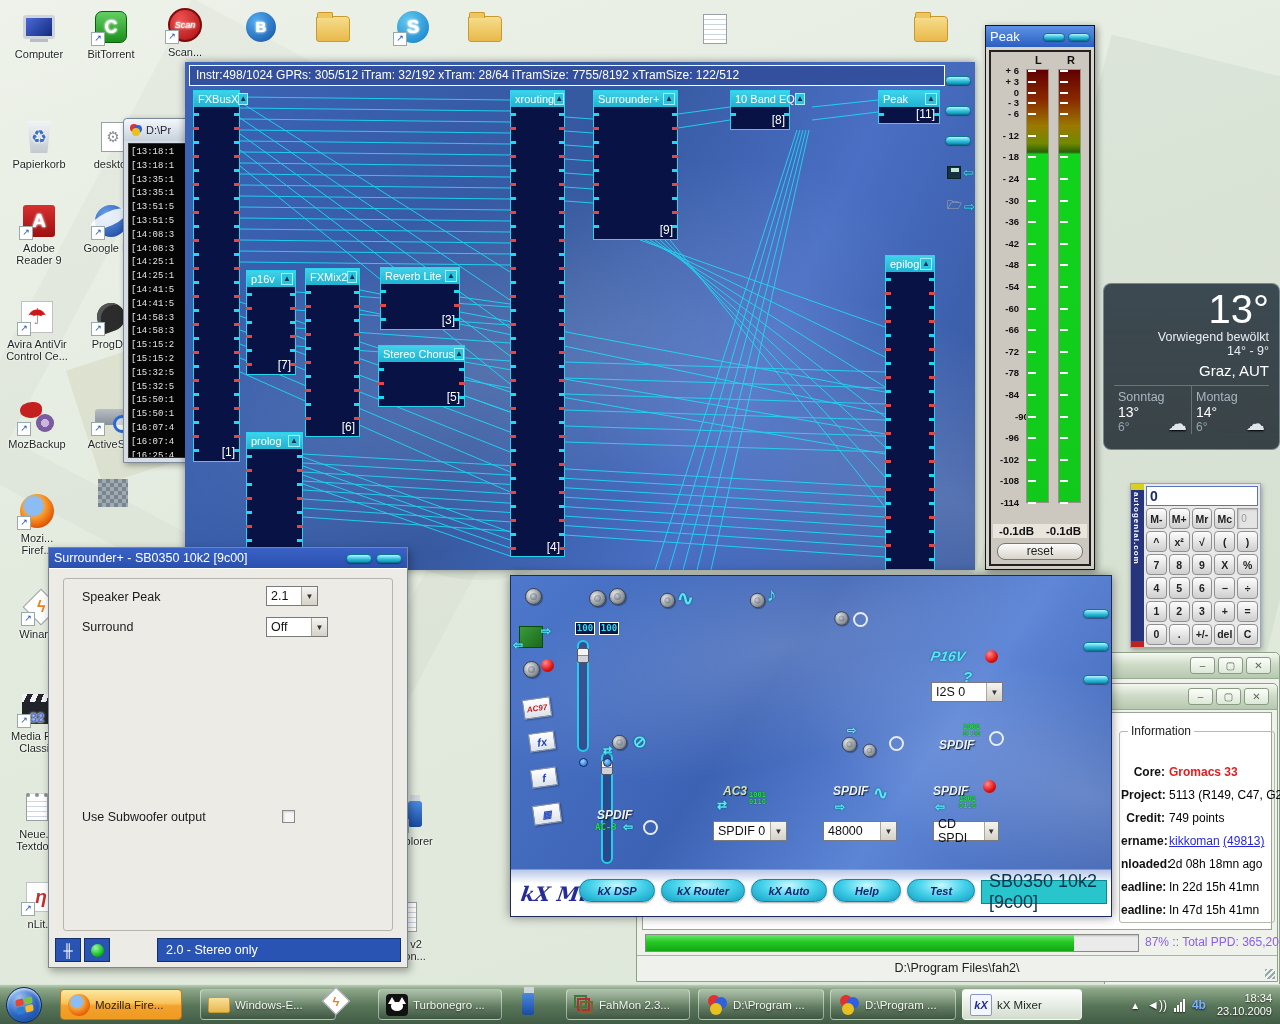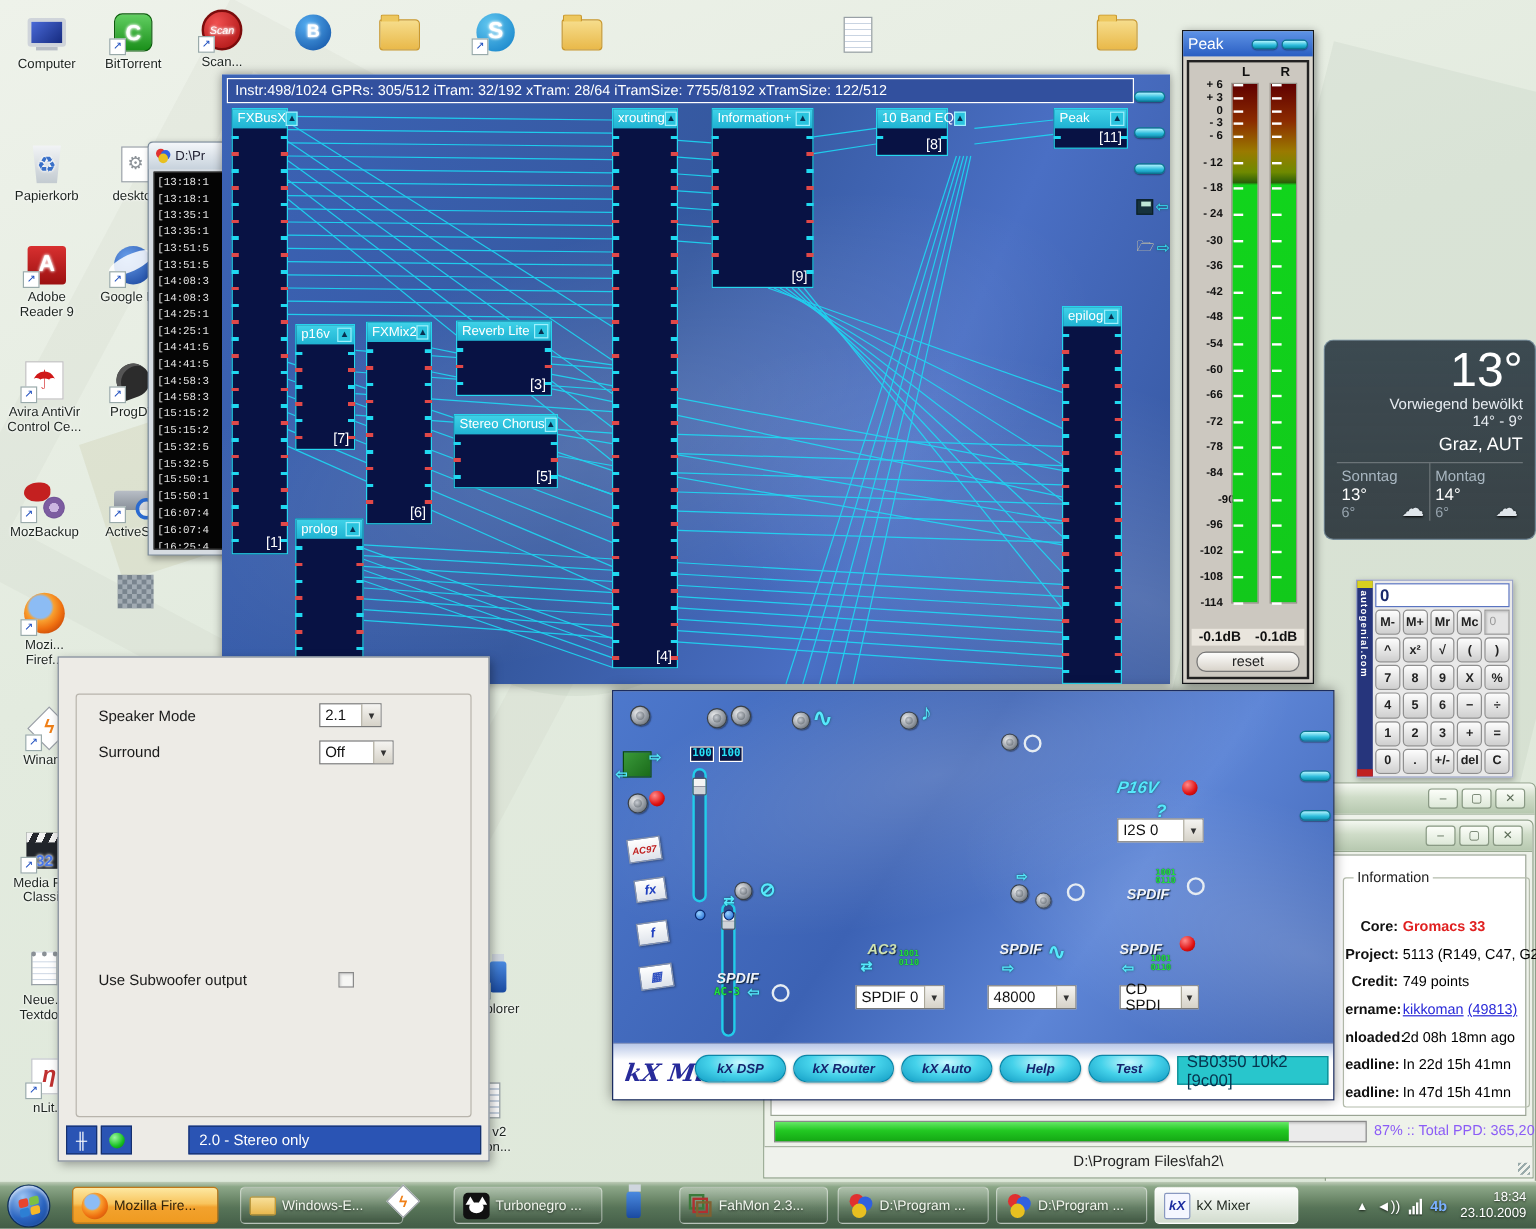--- a/index.html
+++ b/index.html
@@ -228,21 +228,21 @@
   .bluedot { width:9px; height:9px; border-radius:50%; background:radial-gradient(circle at 35% 30%,#9ad4ff,#1560d0); border:1px solid #0a2a70; }
   .mixbar { position:absolute; left:0; right:0; bottom:0; height:47px;
             background:linear-gradient(#b9c8e8 0%, #fff 30%, #fff 100%); border-top:1px solid #8898c0; }
   .kxlogo { position:absolute; left:10px; top:12px; color:#272b9a; font:bold italic 20px "DejaVu Serif",serif;
             transform:skewX(-8deg); }
   .pill { position:absolute; top:9px; height:23px; border-radius:12px; border:1px solid #0a87a8;
           background:radial-gradient(ellipse at 50% 25%, #c9f9ff 0%, #45d2ea 50%, #129cc4 100%);
           color:#14246e; font:bold italic 11px "Liberation Sans",sans-serif; display:flex;
           align-items:center; justify-content:center; box-shadow:0 1px 2px rgba(0,0,0,.35); }
   .devbox { position:absolute; top:10px; height:21px; background:#28c6cc; border:1px solid #0a8890;
-            color:#06344e; font-size:14px; display:flex; align-items:center; padding:11px 7px; }
+            color:#06344e; font-size:18px; display:flex; align-items:center; padding:11px 7px; }
 
   
   .sagewin { background:#eef2ea; border:1px solid #8fa089; border-radius:5px 5px 0 0; }
   .sage-tb { height:26px; background:linear-gradient(#f4f8f1,#cfdcc8 45%,#b6c8af);
              border-bottom:1px solid #9aab93; border-radius:5px 5px 0 0; position:relative; }
   .wbtns { position:absolute; right:8px; top:4px; display:flex; gap:3px; }
   .wbtn { width:25px; height:17px; border:1px solid #8a9a85; border-radius:3px; color:#5a6a55;
           background:linear-gradient(#fcfef9,#dde8d8); font-size:10px; line-height:15px; text-align:center; }
   .fahmon { left:636px; top:683px; width:642px; height:299px; z-index:6; }
   .fah-content { position:absolute; left:5px; right:5px; top:28px; height:218px; background:#fff;
@@ -583,21 +583,21 @@
     </div>
   <div class="blk" style="left:325px;top:28px;width:55px;height:467px">
       <div class="bt">
         <span>xrouting</span>
         <span class="cbtn">▲</span>
       </div>
       <span class="num">[4]</span>
     </div>
   <div class="blk" style="left:408px;top:28px;width:85px;height:150px">
       <div class="bt">
-        <span>Information+</span>
+        <span>Surrounder+</span>
         <span class="cbtn">▲</span>
       </div>
       <span class="num">[9]</span>
     </div>
   <div class="blk" style="left:545px;top:28px;width:60px;height:40px">
       <div class="bt">
         <span>10 Band EQ</span>
         <span class="cbtn">▲</span>
       </div>
       <span class="num">[8]</span>
@@ -790,22 +790,29 @@
   </div>
   <div class="fah-progress">
     <div class="fah-fill" style="width: 87%;"></div>
   </div>
   <div class="fah-ptext">87% :: Total PPD: 365,20</div>
   <div class="fah-status">D:\Program Files\fah2\</div>
   <div class="grip"></div>
 </div>
 
 <div class="abs surr">
+  <div class="tb">
+    <span>Surrounder+ - SB0350 10k2 [9c00]</span>
+    <span class="ovals">
+        <span class="oval"></span>
+        <span class="oval"></span>
+      </span>
+  </div>
   <div class="group"></div>
-  <label class="f" style="left:33px;top:42px">Speaker Mode</label>
+  <label class="f" style="left:33px;top:42px">Speaker Peak</label>
   <div class="dd abs" style="left:217px;top:38px;width:52px;height:20px">
     <span>2.1</span>
       <span class="arr">▼</span>
   </div>
   <label class="f" style="left:33px;top:72px">Surround</label>
   <div class="dd abs" style="left:217px;top:69px;width:62px;height:20px">
     <span>Off</span>
       <span class="arr">▼</span>
   </div>
   <label class="f" style="left:33px;top:262px">Use Subwoofer output</label>

